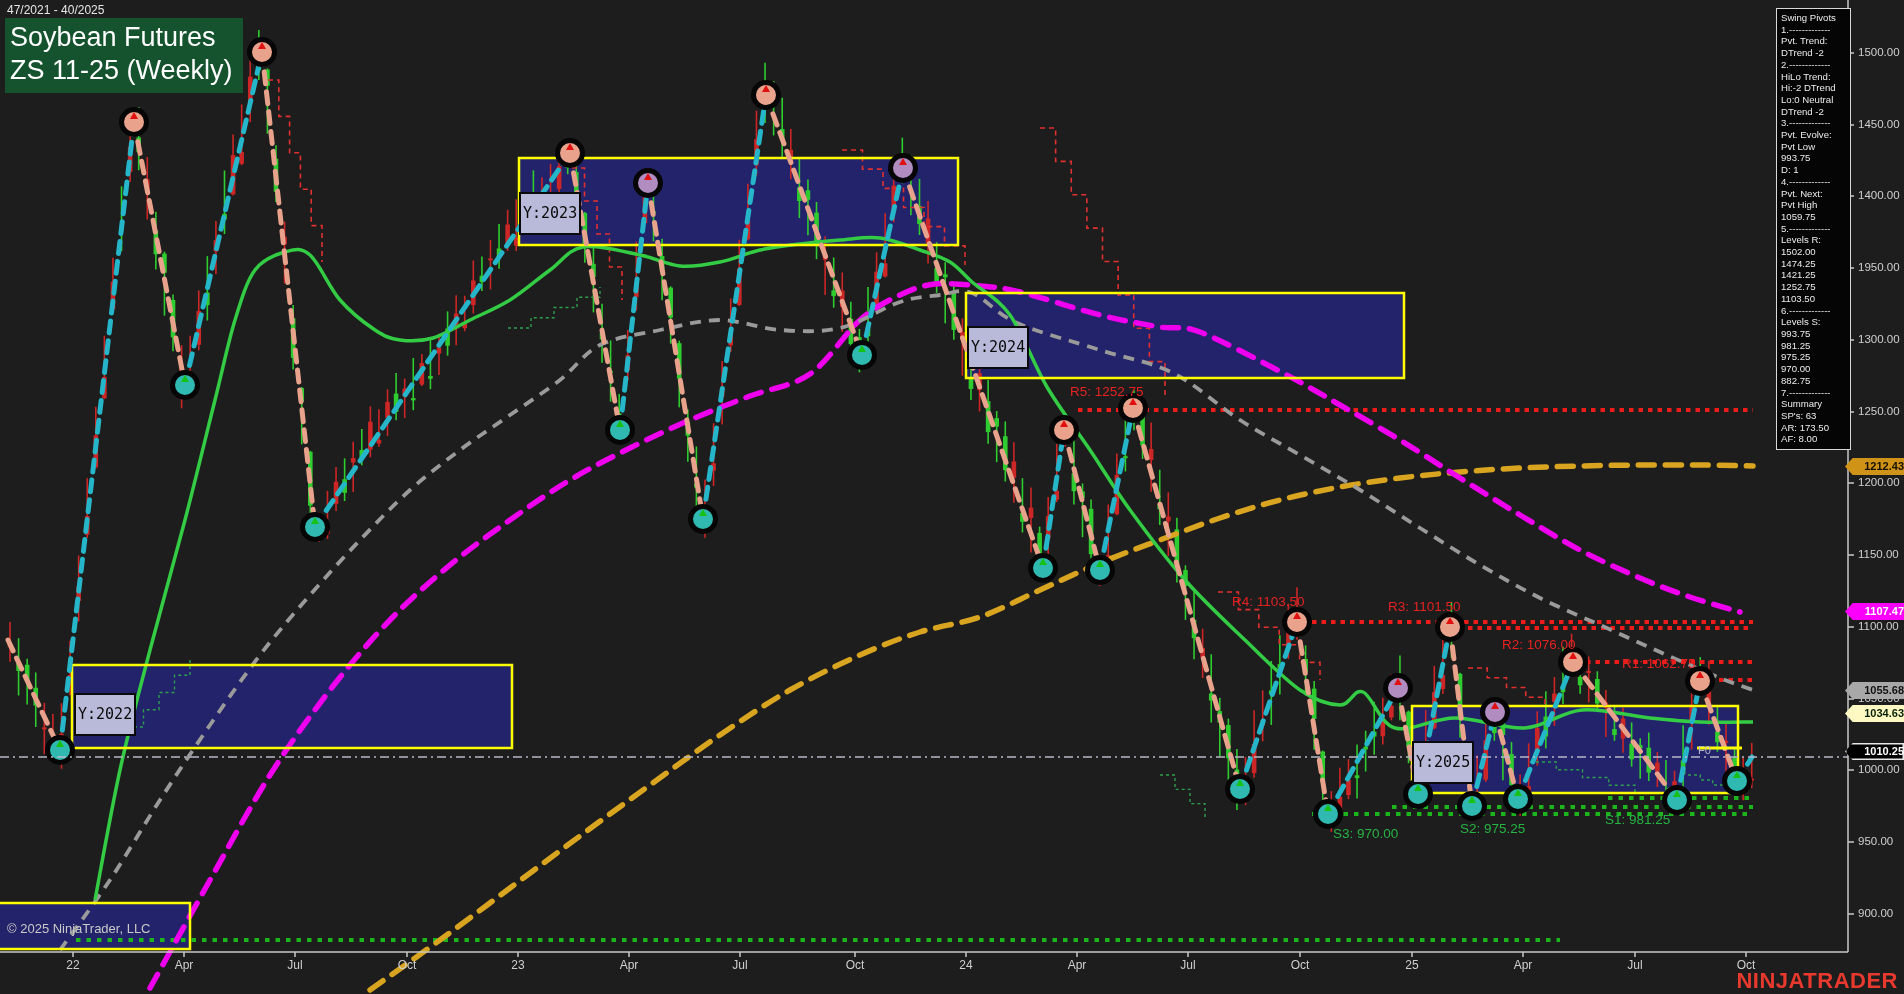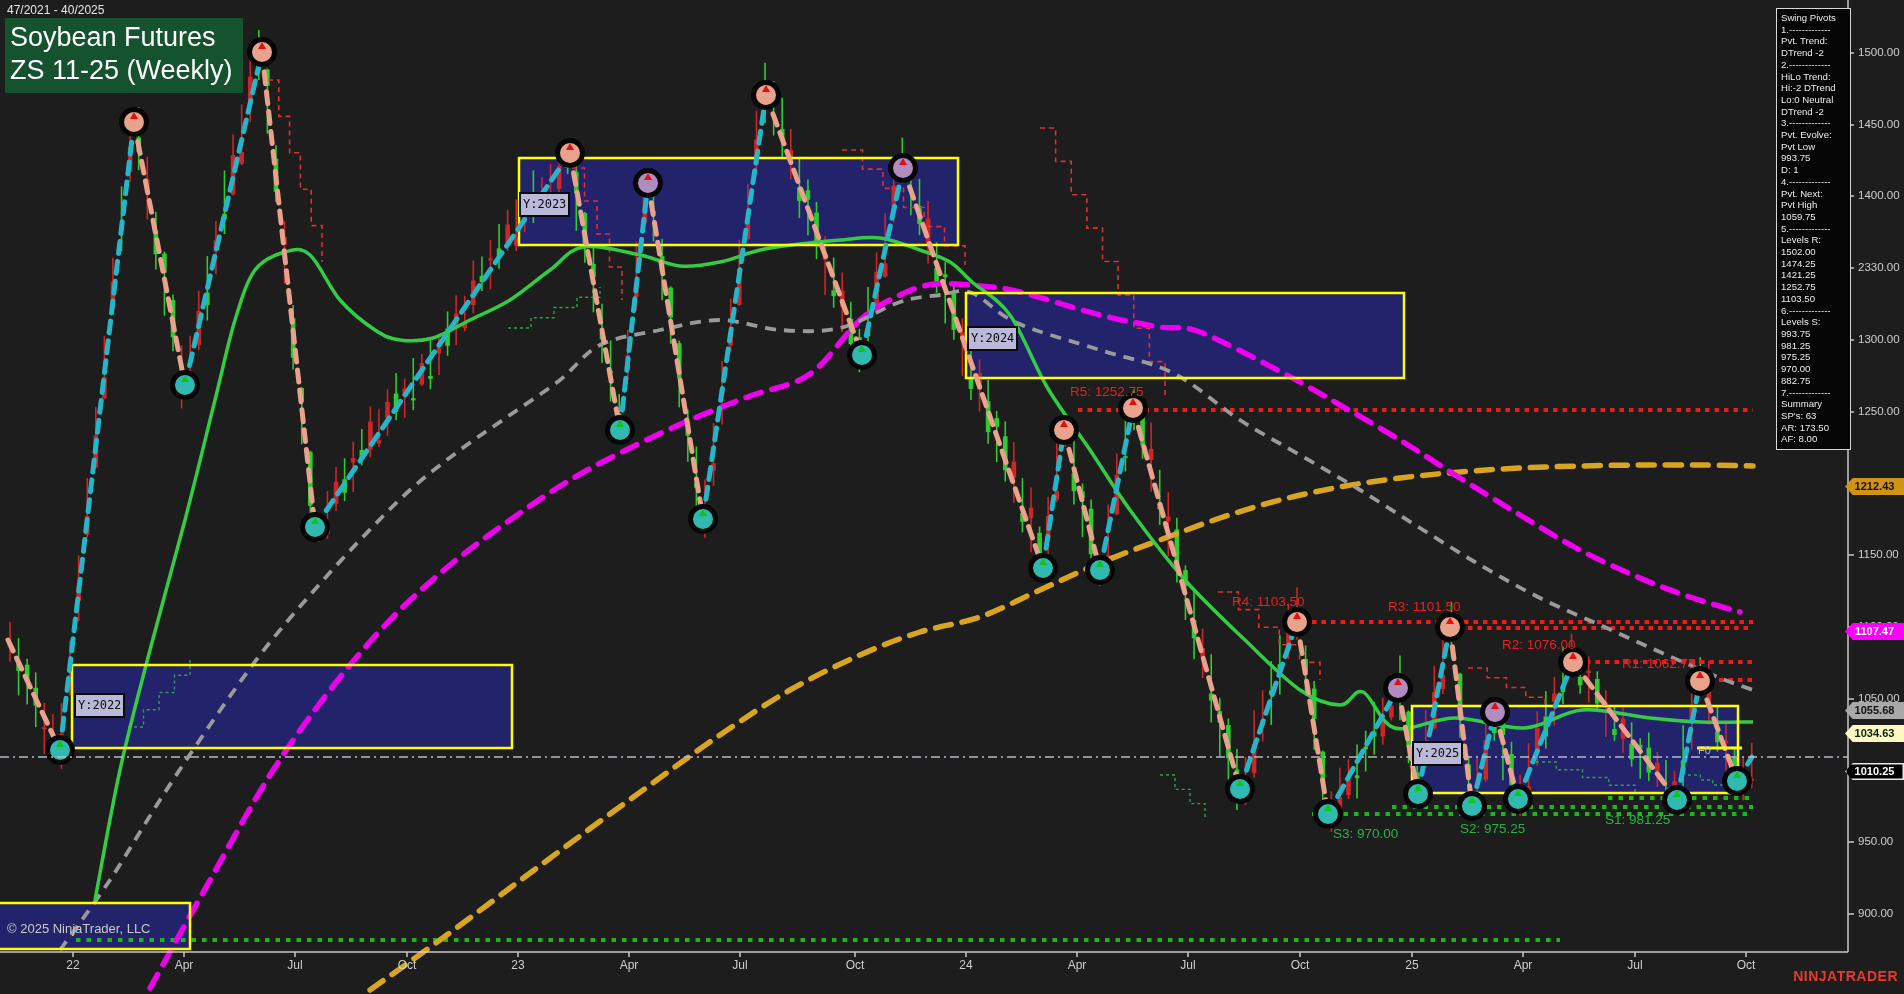--- a/index.html
+++ b/index.html
@@ -3,34 +3,34 @@
 <meta charset="utf-8">
 <style>
   html,body{margin:0;padding:0;background:#111;}
   #app{position:relative;width:1904px;height:994px;background:#1d1d1d;overflow:hidden;
        font-family:"Liberation Sans",sans-serif;}
   #chart-svg{position:absolute;left:0;top:0;}
   .abs{position:absolute;}
   #range-label{left:7px;top:3px;font-size:12px;color:#e6e6e6;}
   #title-chip{left:5px;top:18px;background:#14532d;color:#fff;font-size:27px;line-height:33px;
               padding:3px 10px 6px 5px;}
-  .ylabel{font-family:"DejaVu Sans Mono",monospace;font-size:12px;color:#0a0a0a;
-          background:#b9bada;border:2px solid #0a0a0a;padding:3px 2px;line-height:15px;}
+  .ylabel{font-family:"DejaVu Sans Mono",monospace;font-size:15px;color:#0a0a0a;
+          background:#b9bada;border:2px solid #0a0a0a;padding:12px 2px;line-height:15px;}
   .rlabel{font-size:13.5px;color:#e42222;white-space:nowrap;}
   .slabel{font-size:13.5px;color:#27b344;white-space:nowrap;}
   .f0label{font-size:11px;color:#b9b9c9;}
   .ptick{font-size:11.5px;color:#cfcfcf;}
   .ttick{font-size:12px;color:#cfcfcf;transform:translateX(-50%);}
   .tag{position:absolute;left:1845px;width:59px;height:17px;font-size:11px;font-weight:bold;
-       line-height:17px;text-align:center;
-       clip-path:polygon(0 50%,13% 0,100% 0,100% 100%,13% 100%);margin-top:20px;}
+       line-height:17px;text-align:right;
+       clip-path:polygon(0 50%,13% 0,100% 0,100% 100%,13% 100%);}
   #panel{left:1776px;top:8px;width:69px;background:#050505;border:1px solid #d8d8d8;
          padding:3px 0 4px 4px;color:#ececec;font-size:9.6px;line-height:11.7px;}
   #copyright{left:7px;top:921px;font-size:13px;color:#c9c9c9;}
-  #brand{right:6px;top:968px;font-size:14px;font-weight:bold;color:#e8392e;letter-spacing:.5px;}
+  #brand{right:6px;top:968px;font-size:22px;font-weight:bold;color:#e8392e;letter-spacing:.5px;}
   #wzs{left:6px;top:976px;font-size:10px;color:#9a9a9a;margin-top:24px;}
 </style>
 </head>
 <body>
 
 <div id="app">
   <svg id="chart-svg" width="1904" height="994">
       <rect x="72" y="665" width="440" height="83" fill="#23236b"></rect>
       <rect x="519" y="158" width="439" height="87" fill="#23236b"></rect>
       <rect x="966" y="293" width="438" height="85" fill="#23236b"></rect>
@@ -702,21 +702,21 @@
       <div>AF: 8.00</div>
     </div>
 
   <div id="copyright" class="abs">© 2025 NinjaTrader, LLC</div>
   <div id="brand" class="abs">NINJATRADER</div>
   <div id="wzs" class="abs">W ZS</div>
   <div id="overlay-labels">
       <div class="abs ptick" style="left: 1858px; top: 46px;">1500.00</div>
       <div class="abs ptick" style="left: 1858px; top: 118px;">1450.00</div>
       <div class="abs ptick" style="left: 1858px; top: 189px; text-align: right;">1400.00</div>
-      <div class="abs ptick" style="left: 1858px; top: 261px;">2330.00</div>
+      <div class="abs ptick" style="left: 1858px; top: 261px;">1950.00</div>
       <div class="abs ptick" style="left: 1858px; top: 333px;">1300.00</div>
       <div class="abs ptick" style="left: 1858px; top: 405px;">1250.00</div>
       <div class="abs ptick" style="left: 1858px; top: 476px;">1200.00</div>
       <div class="abs ptick" style="left: 1858px; top: 548px;">1150.00</div>
       <div class="abs ptick" style="left: 1858px; top: 620px;">1100.00</div>
       <div class="abs ptick" style="left: 1858px; top: 692px;">1050.00</div>
       <div class="abs ptick" style="left: 1858px; top: 763px;">1000.00</div>
       <div class="abs ptick" style="left: 1858px; top: 835px;">950.00</div>
       <div class="abs ptick" style="left: 1858px; top: 907px;">900.00</div>
       <div class="abs ttick" style="left: 73px; top: 958px;">22</div>

